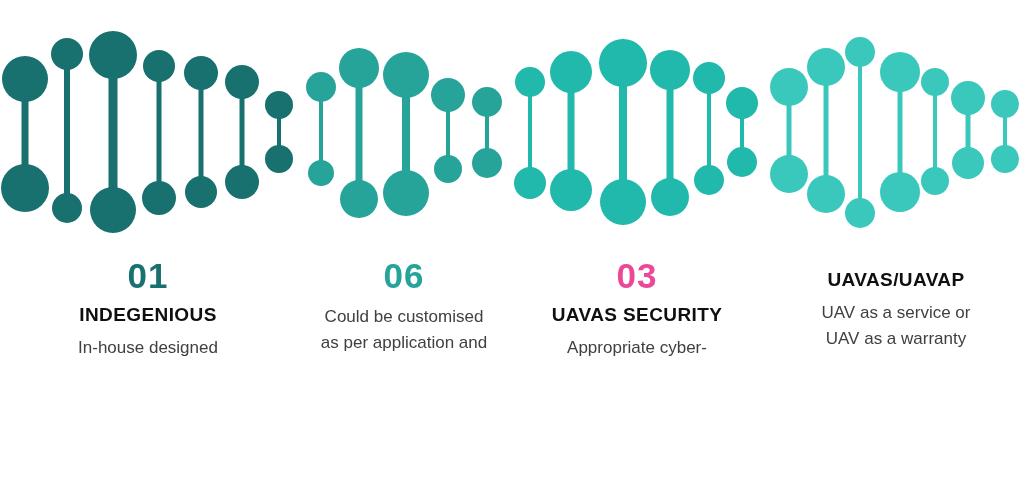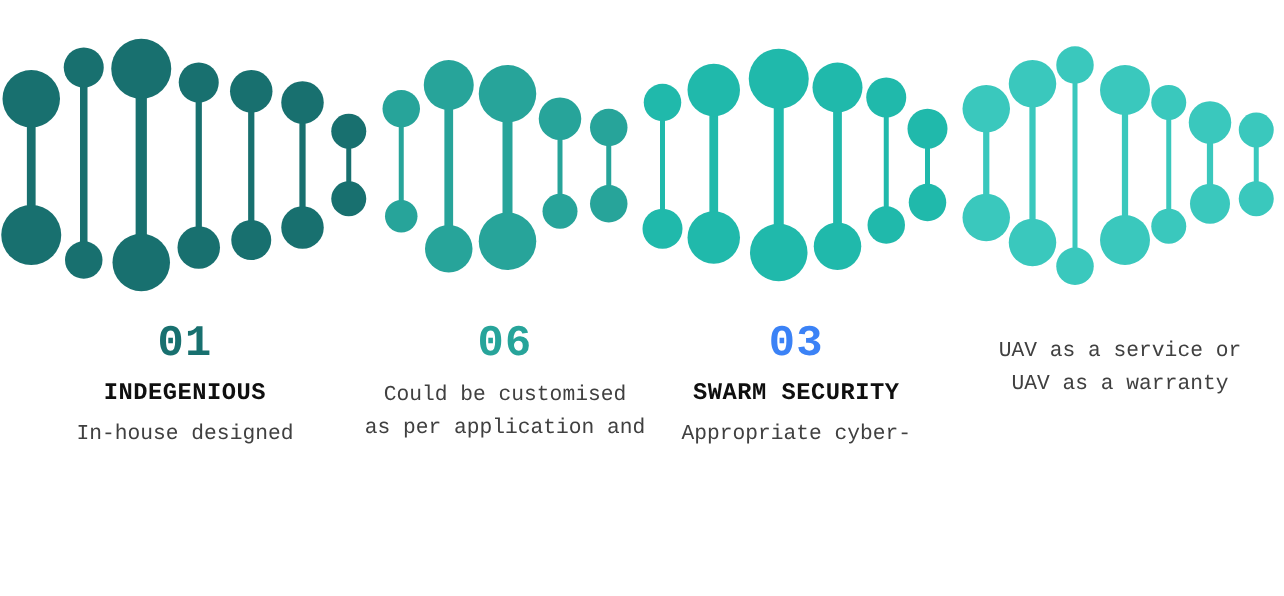--- a/index.html
+++ b/index.html
@@ -2,21 +2,21 @@
 <html><head>
 <meta charset="utf-8">
 <style>
   html, body { margin: 0; padding: 0; background: #ffffff; }
   .canvas {
     position: relative;
     width: 1027px;
     height: 357px;
     background: #ffffff;
     overflow: hidden;
-    font-family: Liberation Mono, monospace;
+    font-family: Liberation Sans, sans-serif;
   }
   .dna-svg {
     position: absolute;
     left: 0;
     top: 0;
     display: block;
   }
   .col {
     position: absolute;
     top: 258px;
@@ -144,27 +144,28 @@
   <div class="col col-2">
     <div class="step-number" style="color: rgb(39, 164, 154);">06</div>
     <div class="step-desc">Could be customised
 as per application and
 environment of
 application including
 SWARM</div>
   </div>
 
   <div class="col col-3">
-    <div class="step-number" style="color: #3b82f6;">03</div>
-    <div class="step-title">SWARM SECURITY</div>
+    <div class="step-number" style="color: #ec4899;">03</div>
+    <div class="step-title">UAVAS SECURITY</div>
     <div class="step-desc">Appropriate cyber-
 security measures,
 encryption techniques
 being adopted in
 transmission of data</div>
   </div>
 
   <div class="col col-4">
+    <div class="step-title">UAVAS/UAVAP</div>
     <div class="step-desc">UAV as a service or
 UAV as a warranty</div>
   </div>
 
 </div>
 
 </body></html>

